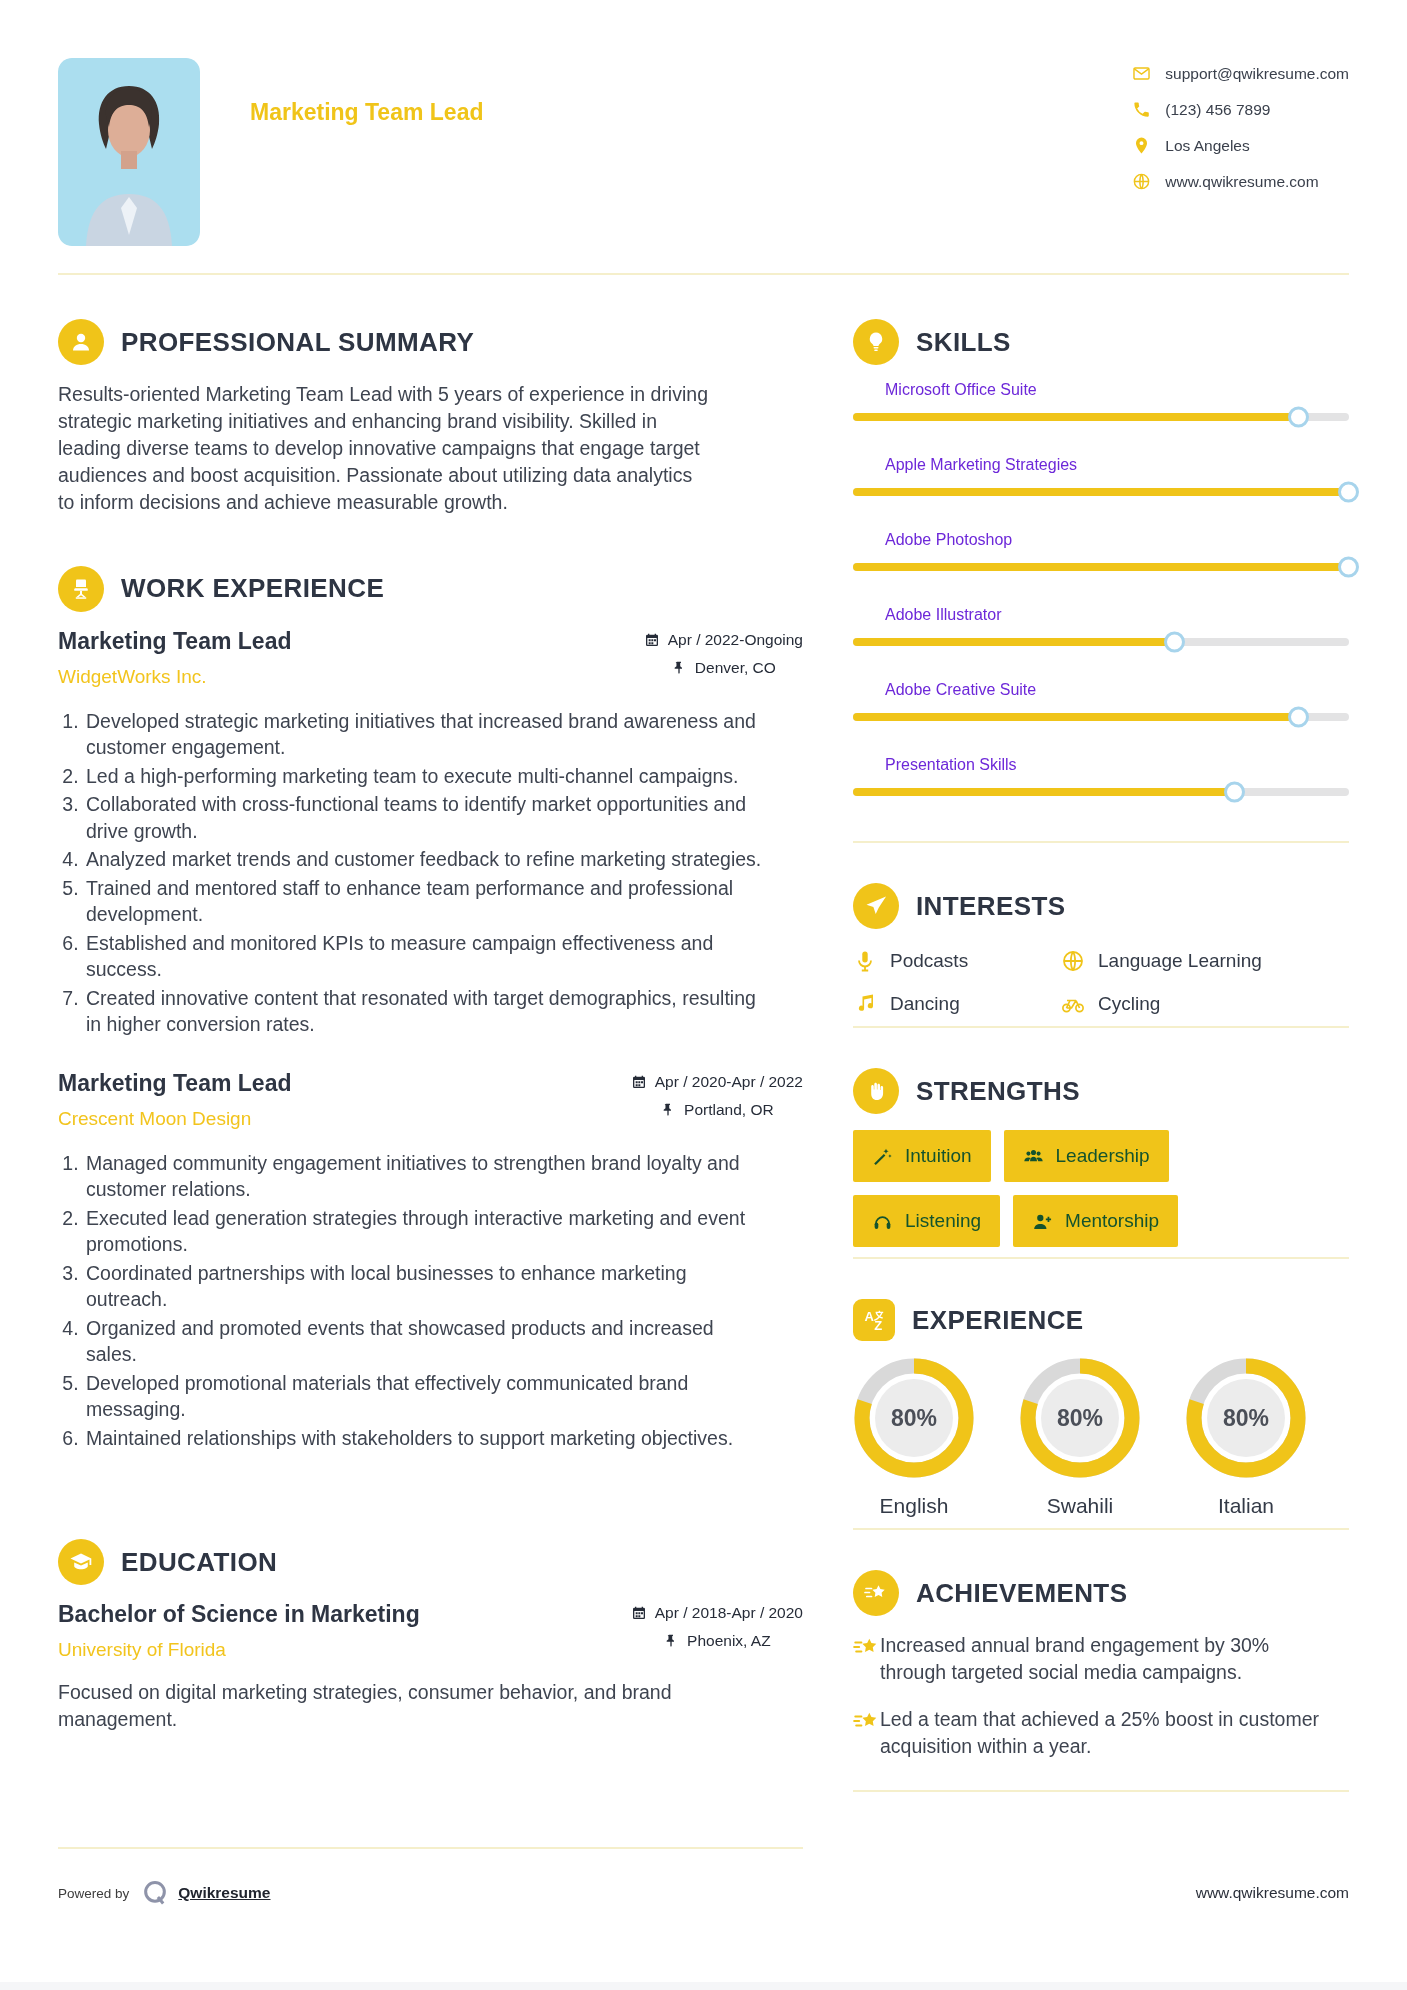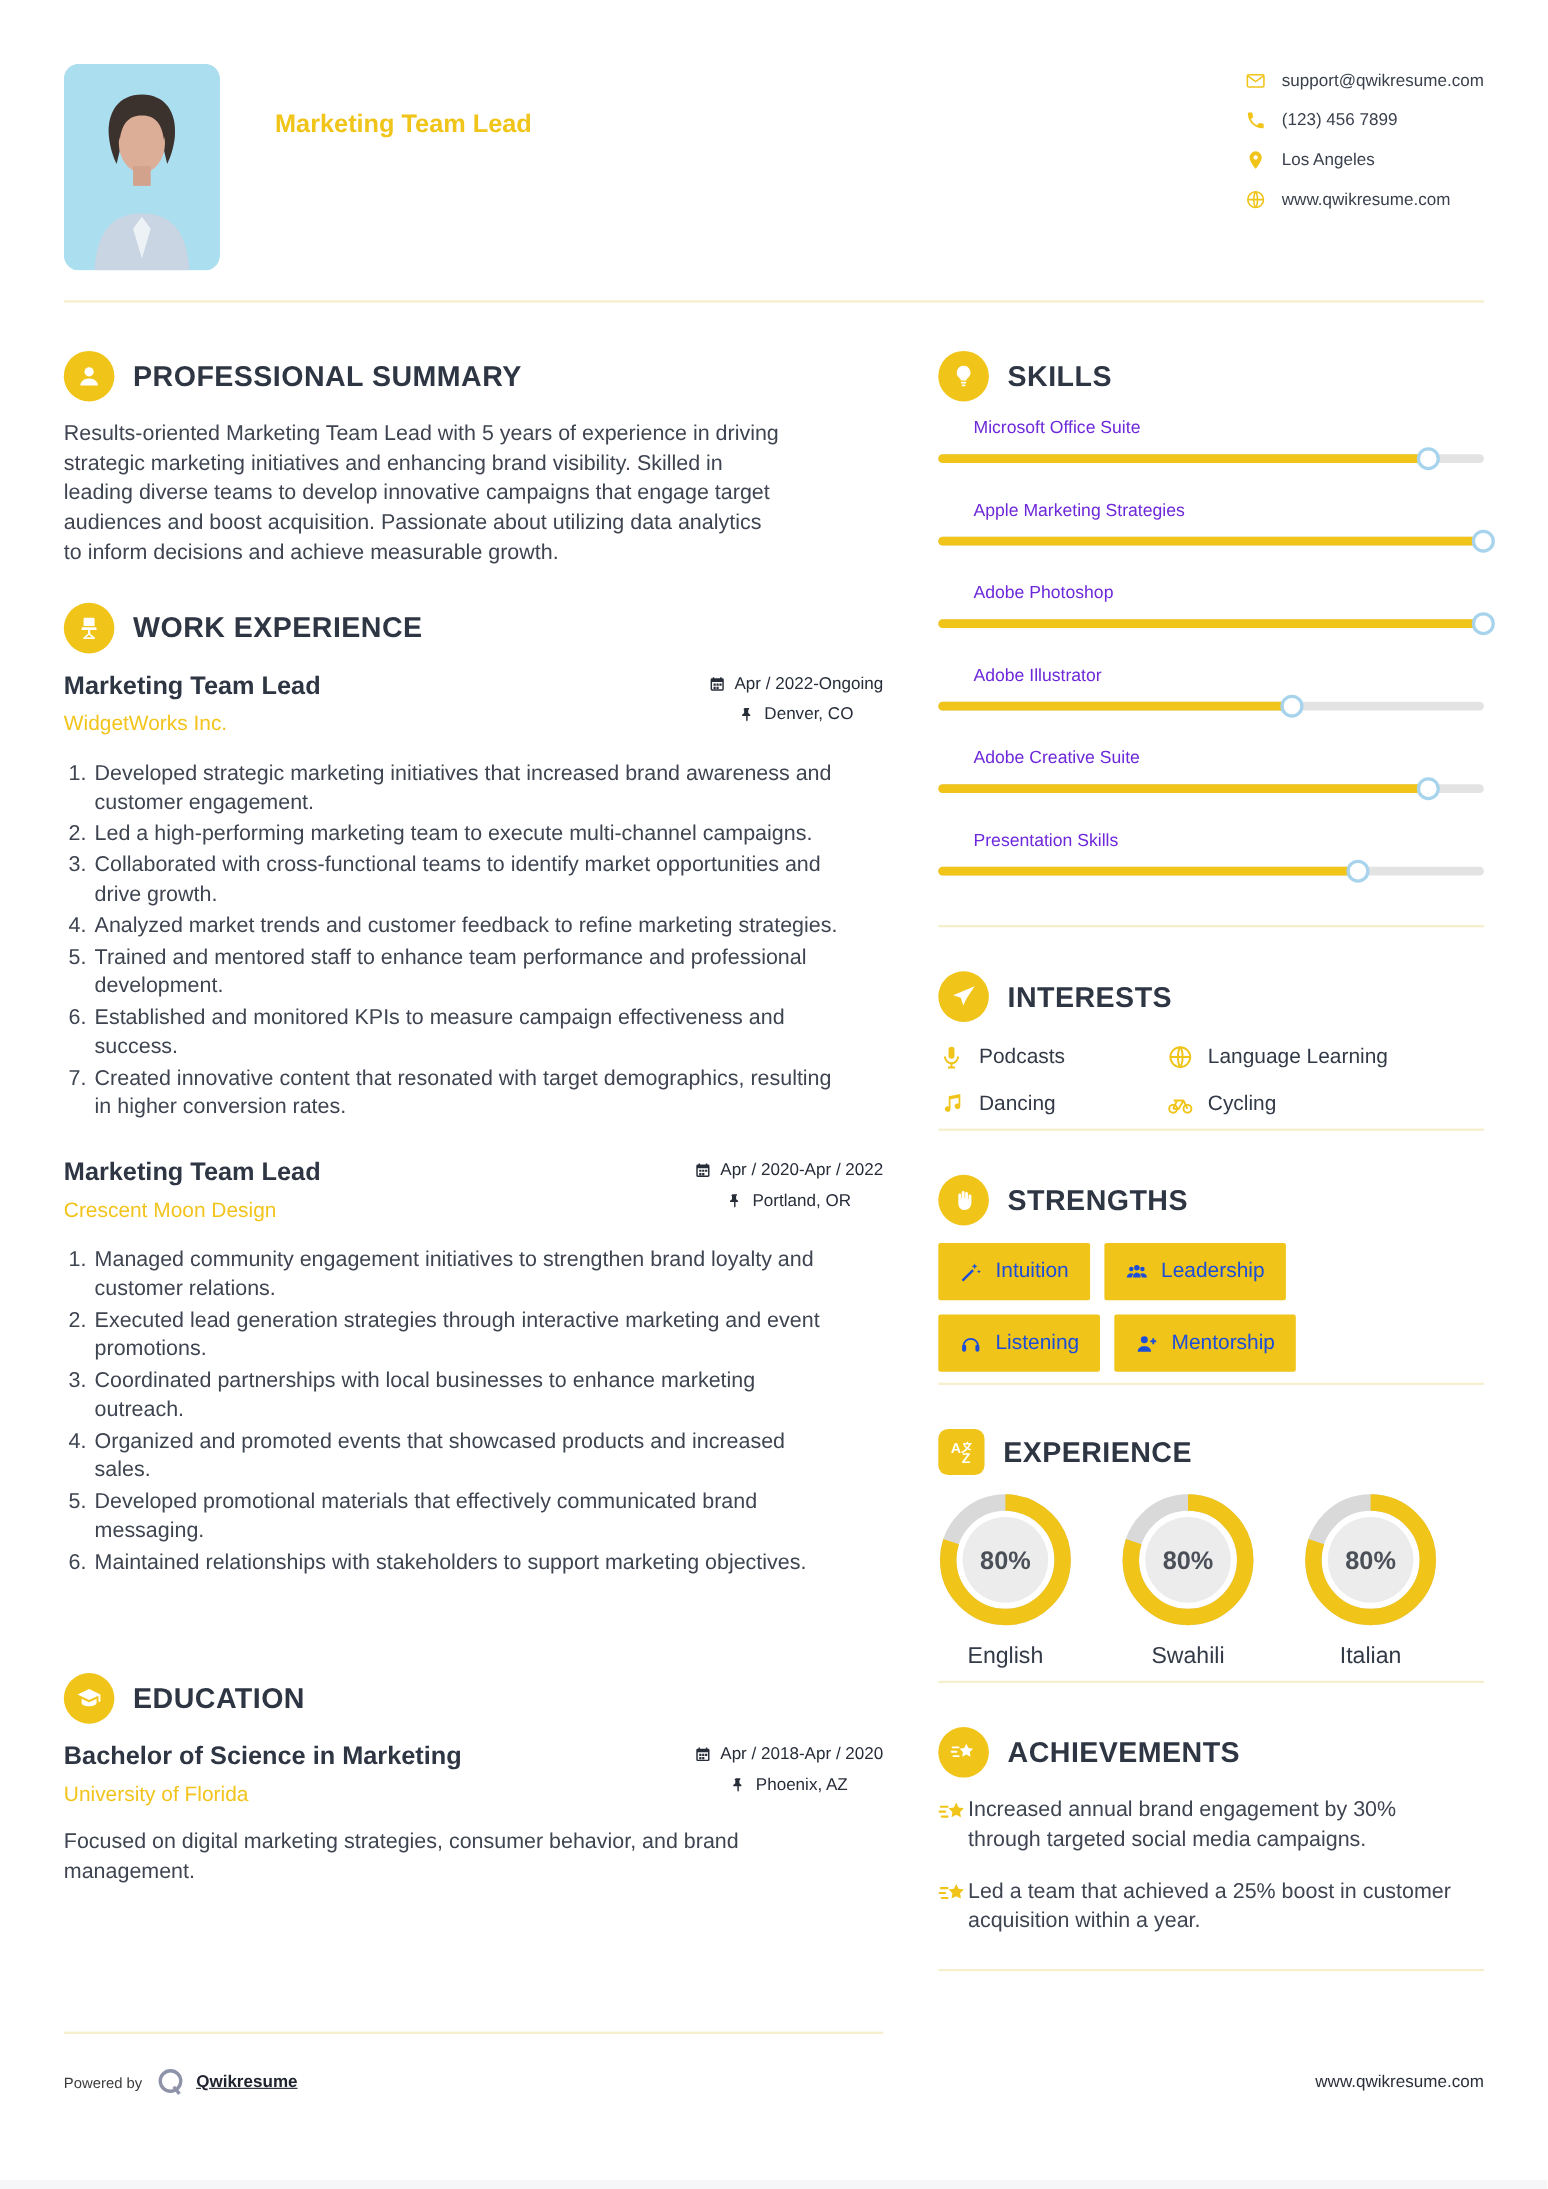--- a/index.html
+++ b/index.html
@@ -26,21 +26,21 @@
   .col-left { width:745px; flex:none; display:flex; flex-direction:column; }
   .col-right { flex:1; display:flex; flex-direction:column; }
   
   .sec-head { display:flex; align-items:center; gap:17px; margin-bottom:16px; }
   .sec-icon { width:46px; height:46px; border-radius:50%; background:#F0C419; color:#fff;
               padding:11px; box-sizing:border-box; flex:none; }
   .sec-icon.square { border-radius:9px; width:42px; height:42px; padding:8px; }
   .sec-title { margin:0; font-size:26px; color:#2E3543; letter-spacing:0.4px; font-weight:bold; }
   
   .summary-text { margin:0; max-width:655px; font-size:19.5px; line-height:1.38; color:#3E4450; }
-  .sec-summary { margin-bottom:32px; }
+  .sec-summary { margin-bottom:50px; }
   .sec-work { margin-bottom:56px; }
   .job { margin-bottom:32px; }
   .job-top { display:flex; justify-content:space-between; align-items:flex-start; }
   .job-title { font-size:23px; font-weight:bold; color:#2E3543; }
   .job-company { margin-top:11px; font-size:19px; color:#F2C41D; }
   .job-meta { display:flex; flex-direction:column; gap:10px; align-items:center; padding-top:3px; }
   .meta-row { display:flex; align-items:center; gap:8px; font-size:15.5px; color:#262C38; }
   .m-icon { width:16px; height:16px; color:#262C38; flex:none; }
   ol.job-list { margin:20px 0 0; padding:0 36px 0 26px; font-size:19.5px; line-height:1.36; color:#3E4450; }
   ol.job-list li { margin-bottom:2px; padding-left:2px; }
@@ -55,21 +55,21 @@
                   transform:translateY(-50%); border-radius:50%; background:#fff;
                   border:3px solid #A7D4EC; box-sizing:border-box; }
   .col-right .divider { margin:10px 0 40px; }
   
   .interests-grid { display:grid; grid-template-columns:208px auto; row-gap:19px; margin-top:4px; }
   .interest-item { display:flex; align-items:center; gap:13px; font-size:19px; color:#333A47; }
   .i-icon { width:24px; height:24px; color:#F0C419; flex:none; }
   .sec-interests .sec-head { margin-bottom:20px; }
   
   .strengths-wrap { display:flex; flex-wrap:wrap; gap:13px; max-width:440px; margin-top:8px; }
-  .strength-btn { display:flex; align-items:center; gap:12px; background:#F0C419; color:#1d4ed8;
+  .strength-btn { display:flex; align-items:center; gap:12px; background:#F0C419; color:#14532d;
                   font-size:19px; padding:15px 19px; border-radius:2px; }
   .s-icon { width:21px; height:21px; flex:none; }
   
   .langs { display:flex; gap:44px; margin-top:8px; }
   .lang { width:122px; text-align:center; }
   svg.donut { width:122px; height:122px; display:block; }
   .donut .track { fill:none; stroke:#D9D9D9; stroke-width:15; }
   .donut .arc { fill:none; stroke:#F0C419; stroke-width:15; }
   .donut .hole { fill:#ECECEC; }
   .donut .pct { font-size:23px; font-weight:bold; fill:#4B4F58; font-family:"Liberation Sans",sans-serif; }

